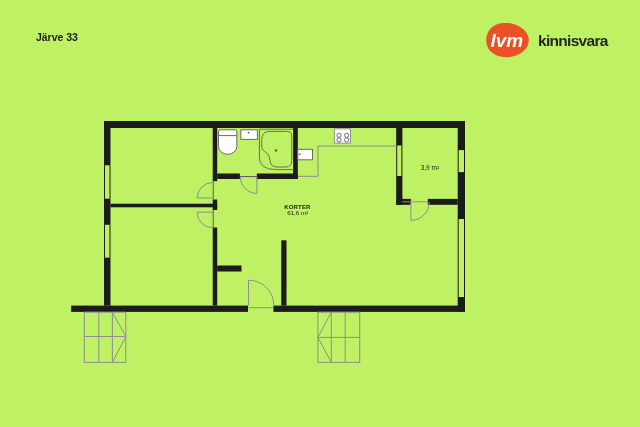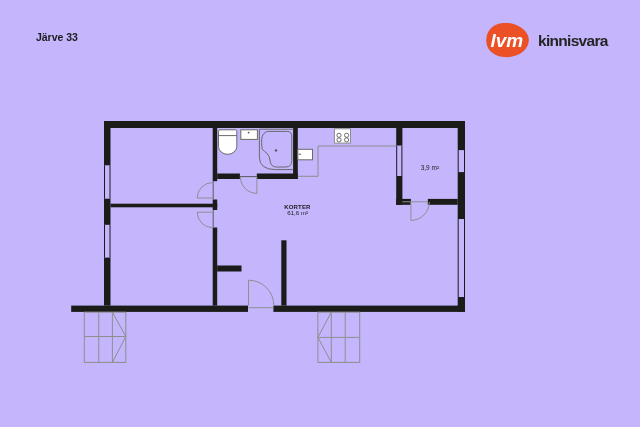--- a/index.html
+++ b/index.html
@@ -1,16 +1,16 @@
 <!DOCTYPE html>
 <html><head>
 <meta charset="utf-8">
 <style>
   html,body{margin:0;padding:0;background:#fff;}
-  .page{position:relative;width:640px;height:427px;background:#c4b5fd;overflow:hidden;
+  .page{position:relative;width:640px;height:427px;background:#bef264;overflow:hidden;
         font-family:"Liberation Sans", sans-serif;}
   svg{position:absolute;left:0;top:0;}
 </style>
 </head>
 <body>
 <div class="page">
 <svg width="640" height="427" viewBox="0 0 640 427">
 
   <text x="35.9" y="40.8" font-size="10.5" font-weight="bold" fill="#1d1d1b">Järve 33</text>
 

